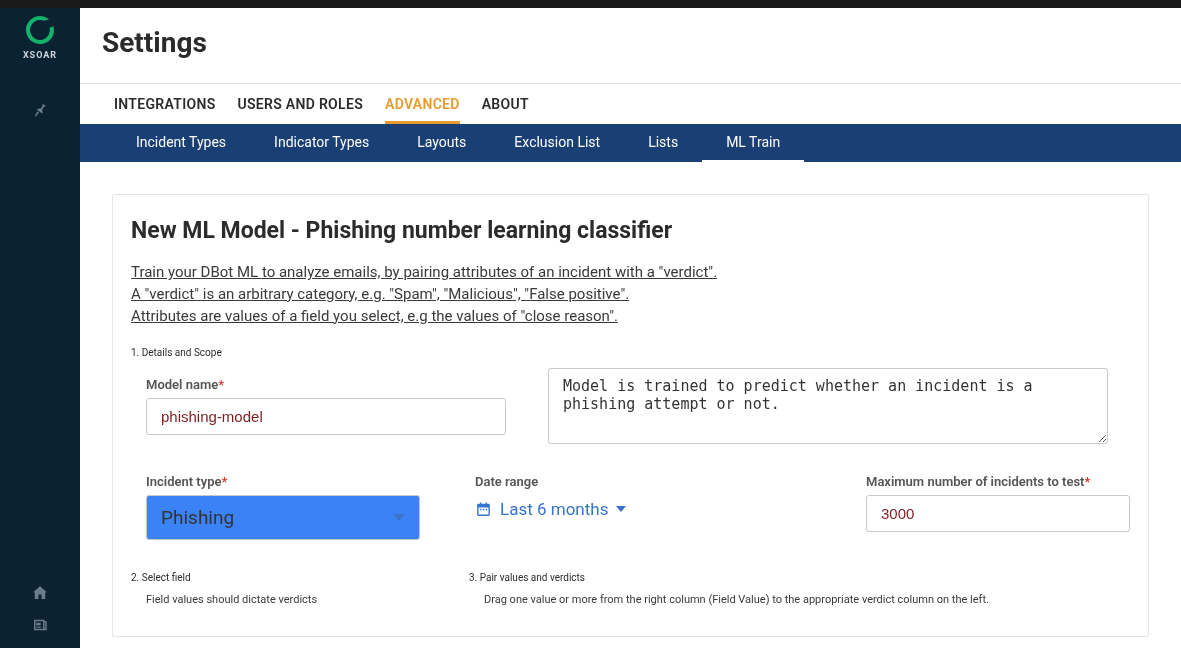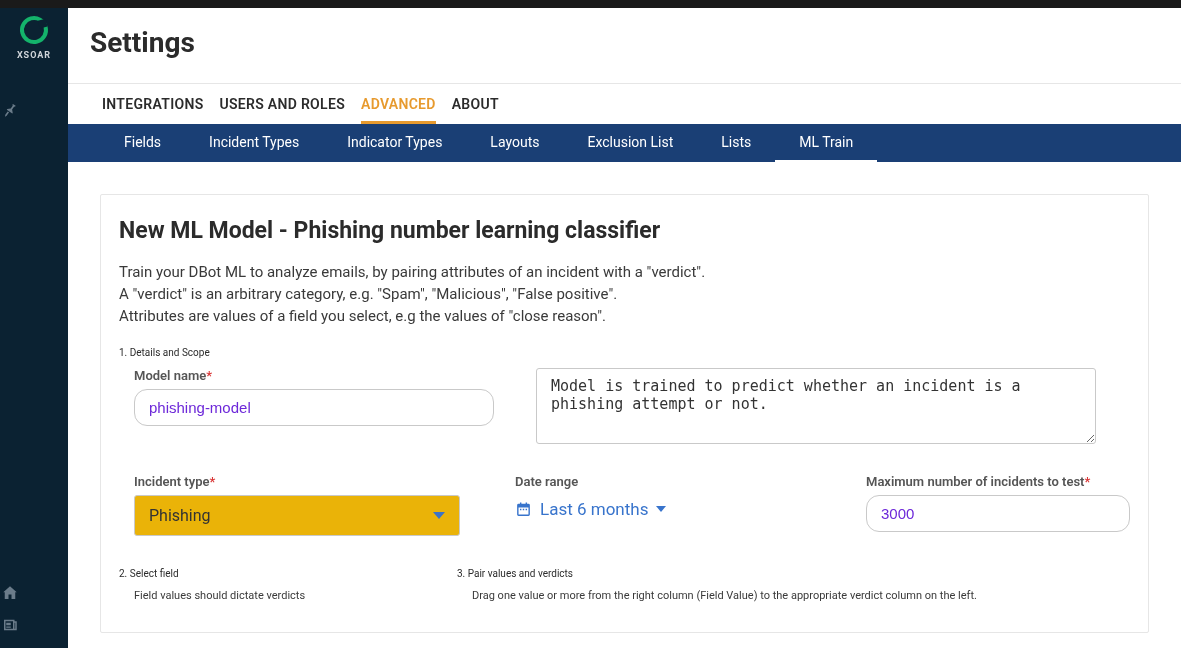--- a/index.html
+++ b/index.html
@@ -12,24 +12,25 @@
 }
 .topbar {
   height: 8px;
   background: #1a1a1a;
 }
 .layout {
   display: flex;
   height: 640px;
 }
 .leftnav {
-  width: 68px;
+  width: 80px;
   background: #0b2232;
   display: flex;
   flex-direction: column;
+  align-items: center;
   padding-top: 8px;
   position: relative;
   gap: 13px;
 }
 .logo-wrap {
   display: flex;
   flex-direction: column;
   align-items: center;
   margin-bottom: 20px;
 }
@@ -80,21 +81,21 @@
 .page-header {
   padding: 18px 22px 24px 22px;
 }
 .page-title {
   font-size: 28px;
   font-weight: 700;
   color: #2b2b2b;
 }
 .tabs-row {
   display: flex;
-  gap: 16px;
+  gap: 22px;
   padding: 0 34px;
   border-top: 1px solid #e6e6e6;
 }
 .tab {
   padding: 12px 0 9px 0;
   font-size: 14px;
   font-weight: 600;
   color: #2b2b2b;
   letter-spacing: 0.3px;
   cursor: pointer;
@@ -131,48 +132,50 @@
   font-size: 23px;
   font-weight: 700;
   color: #2b2b2b;
   margin-bottom: 18px;
 }
 .card-desc {
   font-size: 15px;
   color: #3a3a3a;
   line-height: 1.45;
   margin-bottom: 20px;
+  text-decoration: underline;
 }
 .section-h {
   font-size: 10px;
   font-weight: 400;
   color: #2b2b2b;
   margin-bottom: 10px;
 }
 .row {
   display: flex;
   gap: 50px;
+  align-items: center;
 }
 .field {
   display: flex;
   flex-direction: column;
 }
 .field-label {
   font-size: 13px;
   font-weight: 600;
   color: #555;
   margin-bottom: 6px;
 }
 .req { color: #d93636; }
 .input {
   border: 1px solid #c9c9c9;
-  border-radius: 13px;
+  border-radius: 3px;
   padding: 9px 14px;
   font-size: 15px;
-  color: #6d28d9;
+  color: #7f1d1d;
   background: #fff;
 }
 .input.name { width: 360px; }
 .textarea {
   border: 1px solid #c9c9c9;
   border-radius: 3px;
   padding: 8px 14px;
   font-size: 15px;
   color: #333;
   width: 560px;
@@ -181,28 +184,28 @@
 }
 .row2 {
   display: flex;
   gap: 55px;
   margin-top: 30px;
 }
 .select {
   border: 1px solid #c9c9c9;
   border-radius: 3px;
   padding: 10px 14px;
-  font-size: 16px;
+  font-size: 19px;
   color: #333;
-  width: 326px;
+  width: 274px;
   display: flex;
   justify-content: space-between;
   align-items: center;
   cursor: pointer;
-  background: #eab308;
+  background: #3b82f6;
 }
 .caret {
   width: 0; height: 0;
   border-left: 6px solid transparent;
   border-right: 6px solid transparent;
   border-top: 7px solid #3b73c6;
 }
 .date-link {
   color: #3874cc;
   font-size: 17px;
@@ -264,21 +267,20 @@
     </div>
 
     <div class="tabs-row">
       <div class="tab">INTEGRATIONS</div>
       <div class="tab">USERS AND ROLES</div>
       <div class="tab active">ADVANCED</div>
       <div class="tab">ABOUT</div>
     </div>
 
     <div class="subnav">
-      <div class="subnav-item">Fields</div>
       <div class="subnav-item">Incident Types</div>
       <div class="subnav-item">Indicator Types</div>
       <div class="subnav-item">Layouts</div>
       <div class="subnav-item">Exclusion List</div>
       <div class="subnav-item">Lists</div>
       <div class="subnav-item active">ML Train</div>
     </div>
 
     <div class="content">
       <div class="card">

